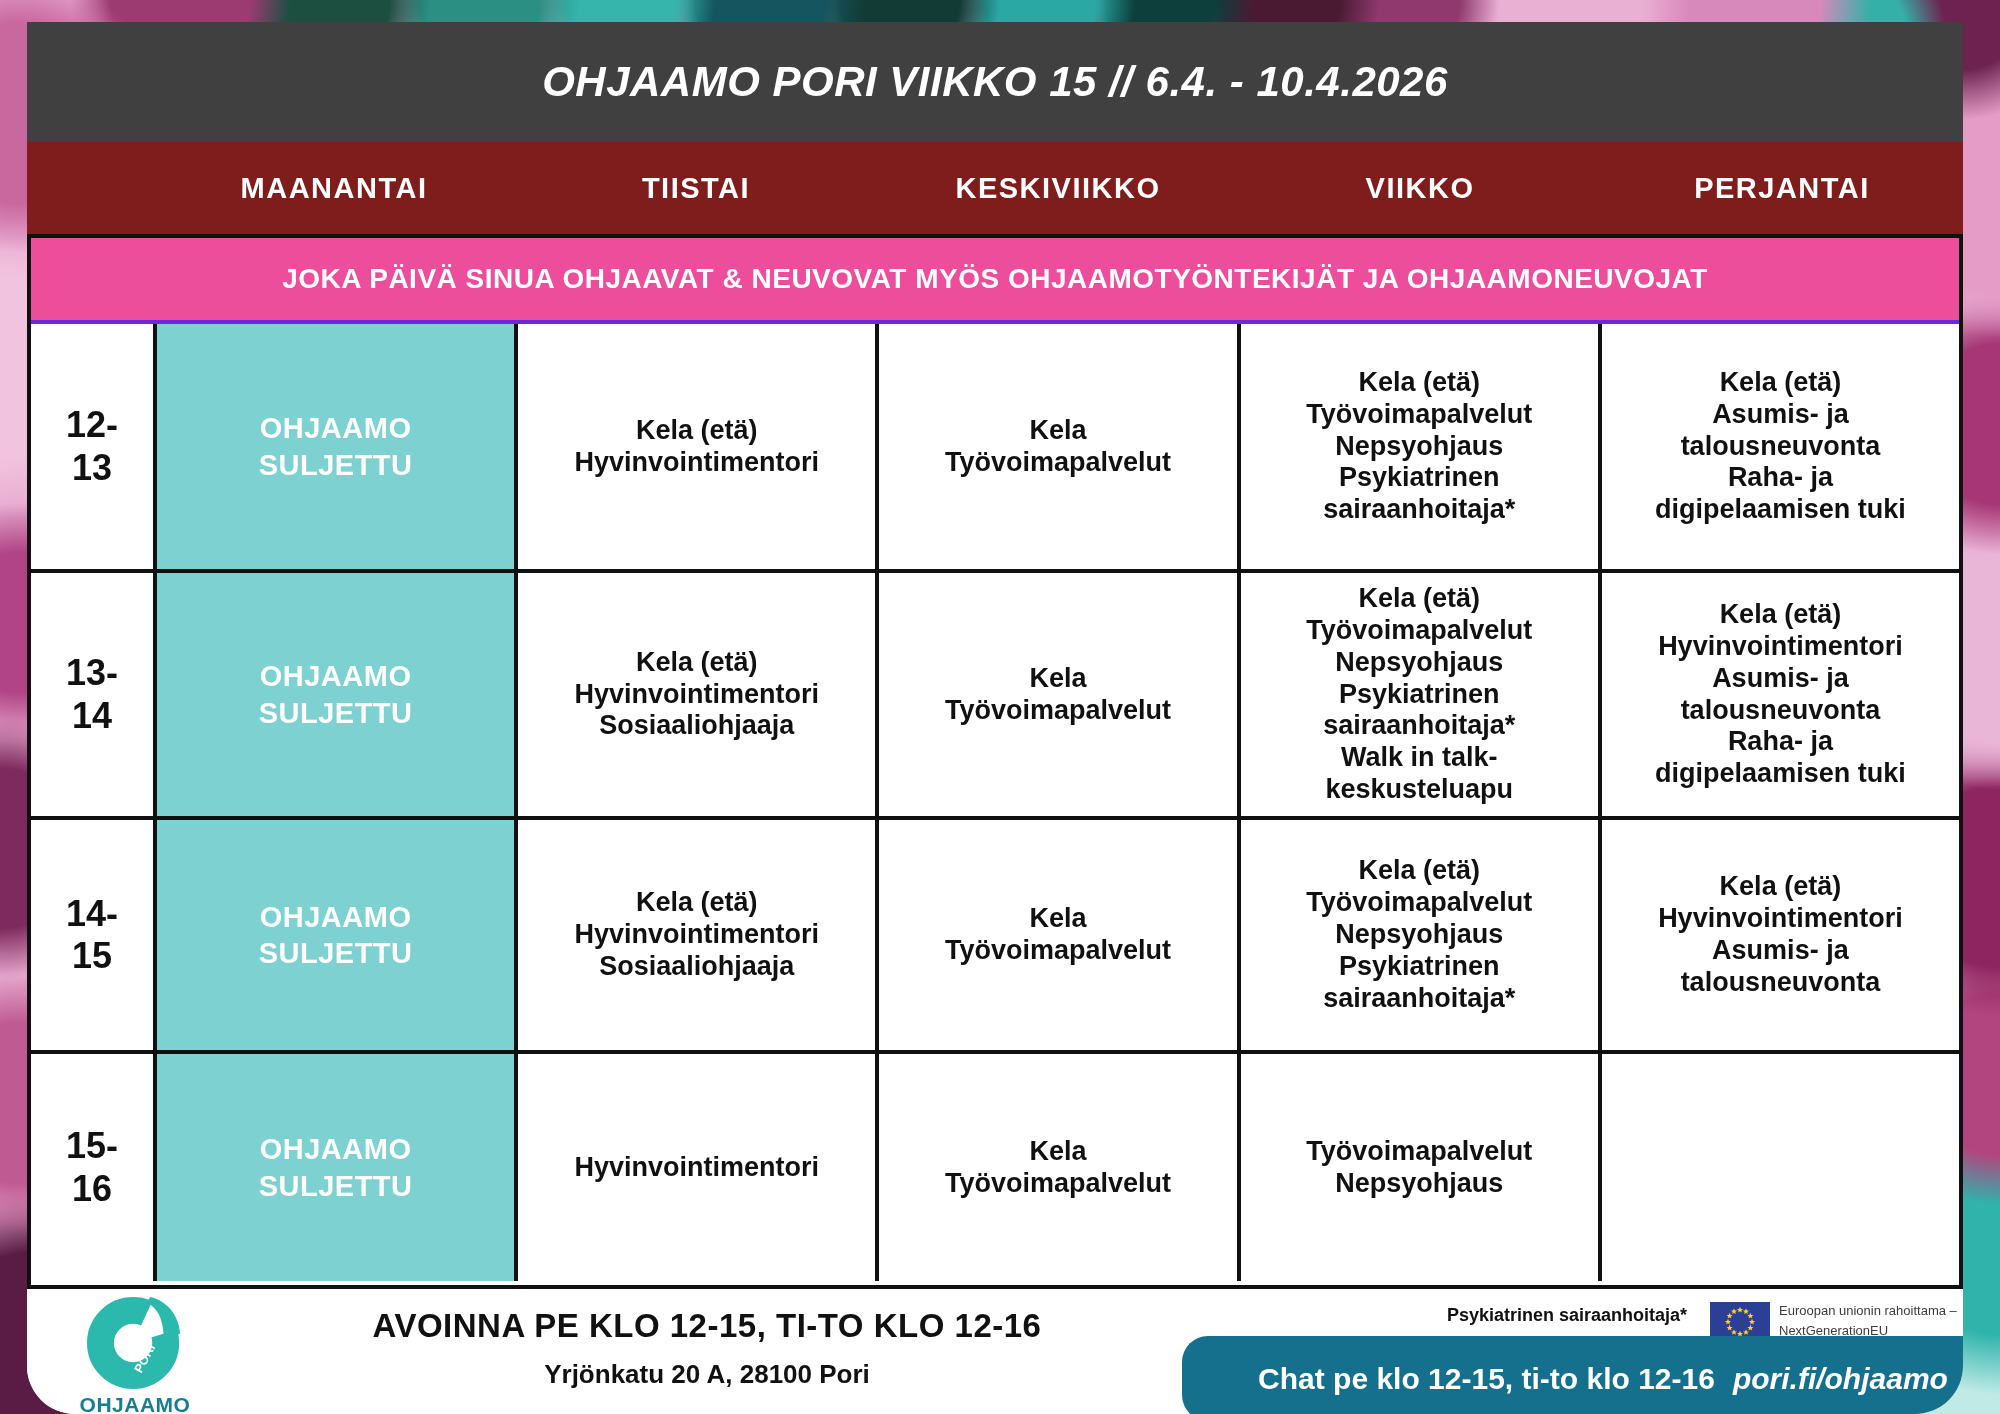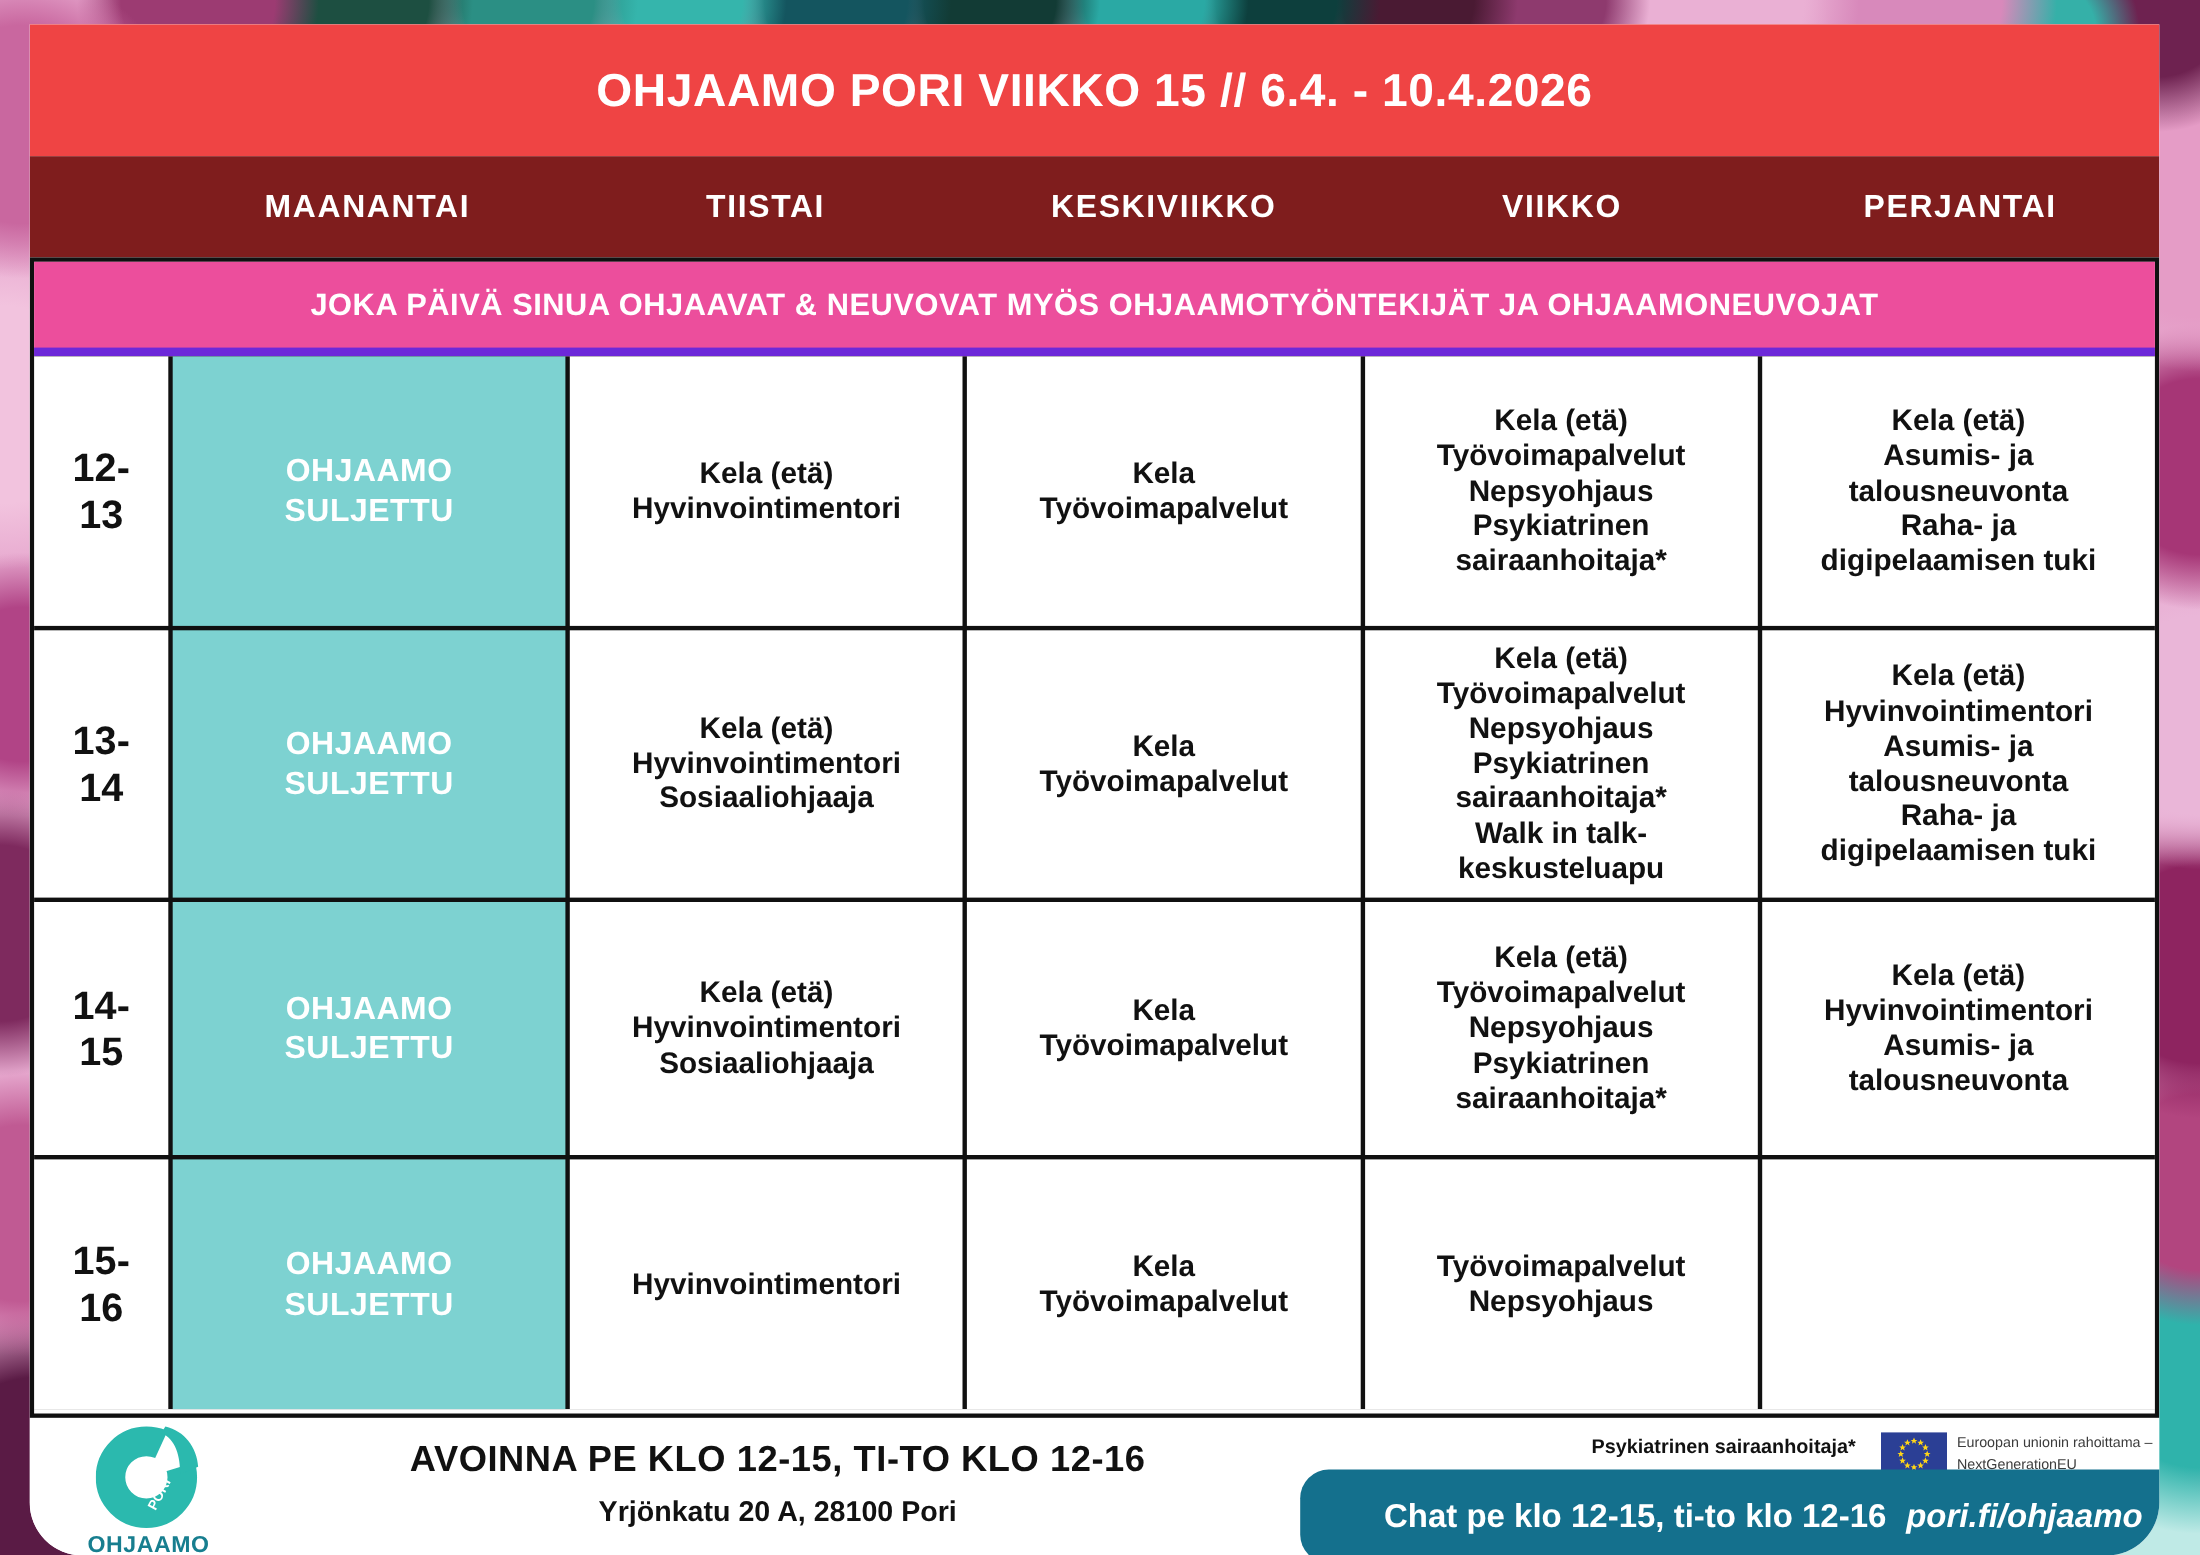--- a/index.html
+++ b/index.html
@@ -41,35 +41,35 @@
       radial-gradient(circle at 100% 88%, #2fb3ab 0 90px, transparent 150px),
       radial-gradient(circle at 97% 100%, #bfeae6 0 80px, transparent 140px),
       radial-gradient(circle at 92% 100%, #35b5ac 0 90px, transparent 150px),
       radial-gradient(circle at 3% 100%, #4d1a40 0 110px, transparent 170px);
   }
   #card{
     position:absolute;left:27px;top:22px;width:1936px;height:1392px;
     background:#ffffff;border-radius:0 0 48px 48px;overflow:hidden;
   }
   .title-bar{
-    height:120px;background:#ef4444;color:#fff;
+    height:120px;background:#404040;color:#fff;
     display:flex;align-items:center;justify-content:center;
-    font-size:42px;font-weight:bold;letter-spacing:0.5px;
+    font-size:42px;font-weight:bold;letter-spacing:0.5px;font-style:italic;
   }
   .day-row{
     height:92px;background:#7f1d1d;color:#fff;
     display:grid;grid-template-columns:126px repeat(5,1fr);
     align-items:center;
   }
   .day-row .day{
     text-align:center;font-size:29px;font-weight:bold;letter-spacing:1.5px;
   }
   .tablewrap{border:4px solid #101010;height:1047px;}
   .banner{
-    height:86px;background:#EC4E9C;color:#fff;border-bottom:8px solid #6d28d9;
+    height:86px;background:#EC4E9C;color:#fff;border-bottom:4px solid #6d28d9;
     display:flex;align-items:center;justify-content:center;
     font-size:28px;font-weight:bold;letter-spacing:0.5px;box-sizing:border-box;
   }
   .grid{
     display:grid;grid-template-columns:122px repeat(5,1fr);
     grid-template-rows:245px 243px 230px 227px;gap:4px;background:#101010;
   }
   .cell{
     background:#fff;display:flex;align-items:center;justify-content:center;
     text-align:center;white-space:pre-line;

